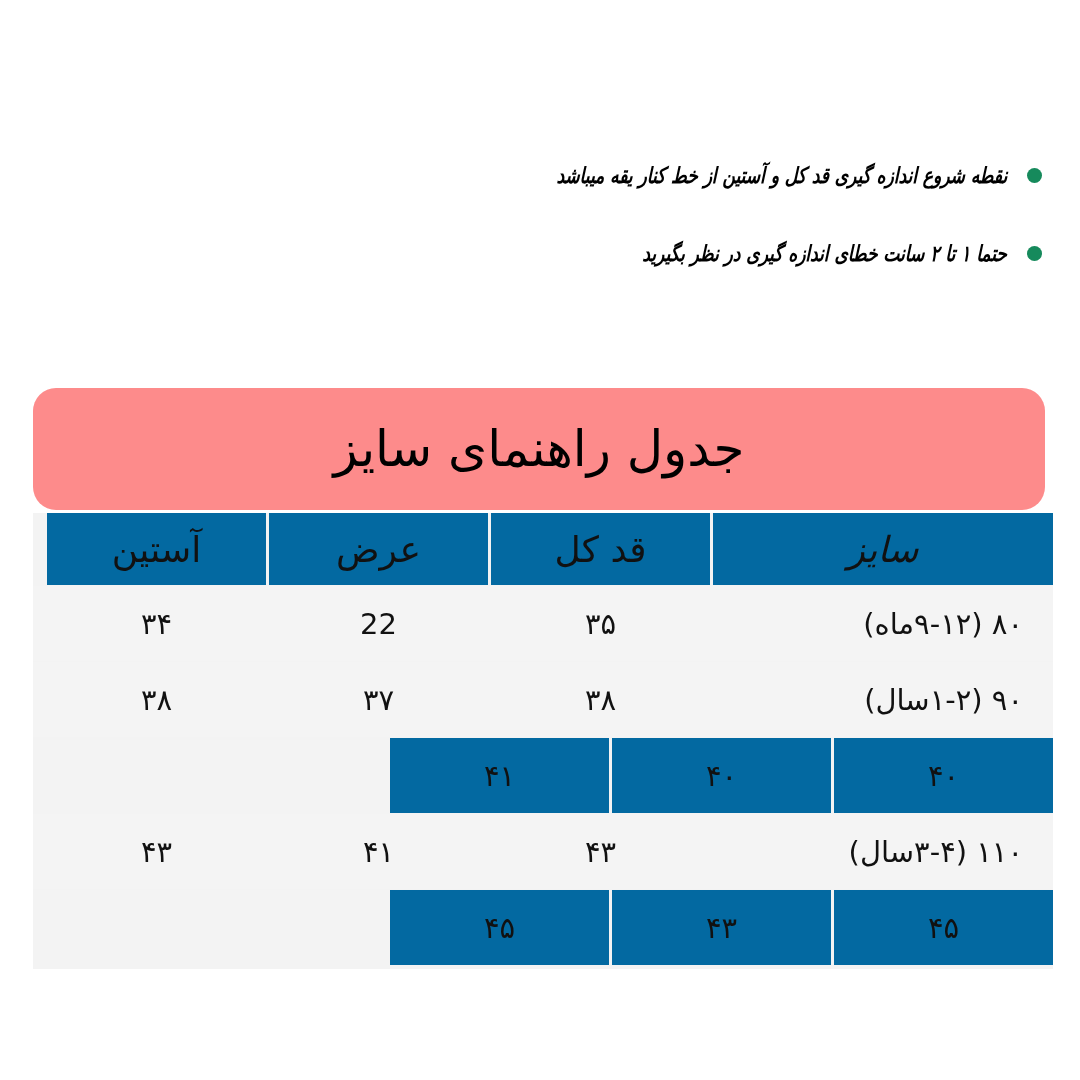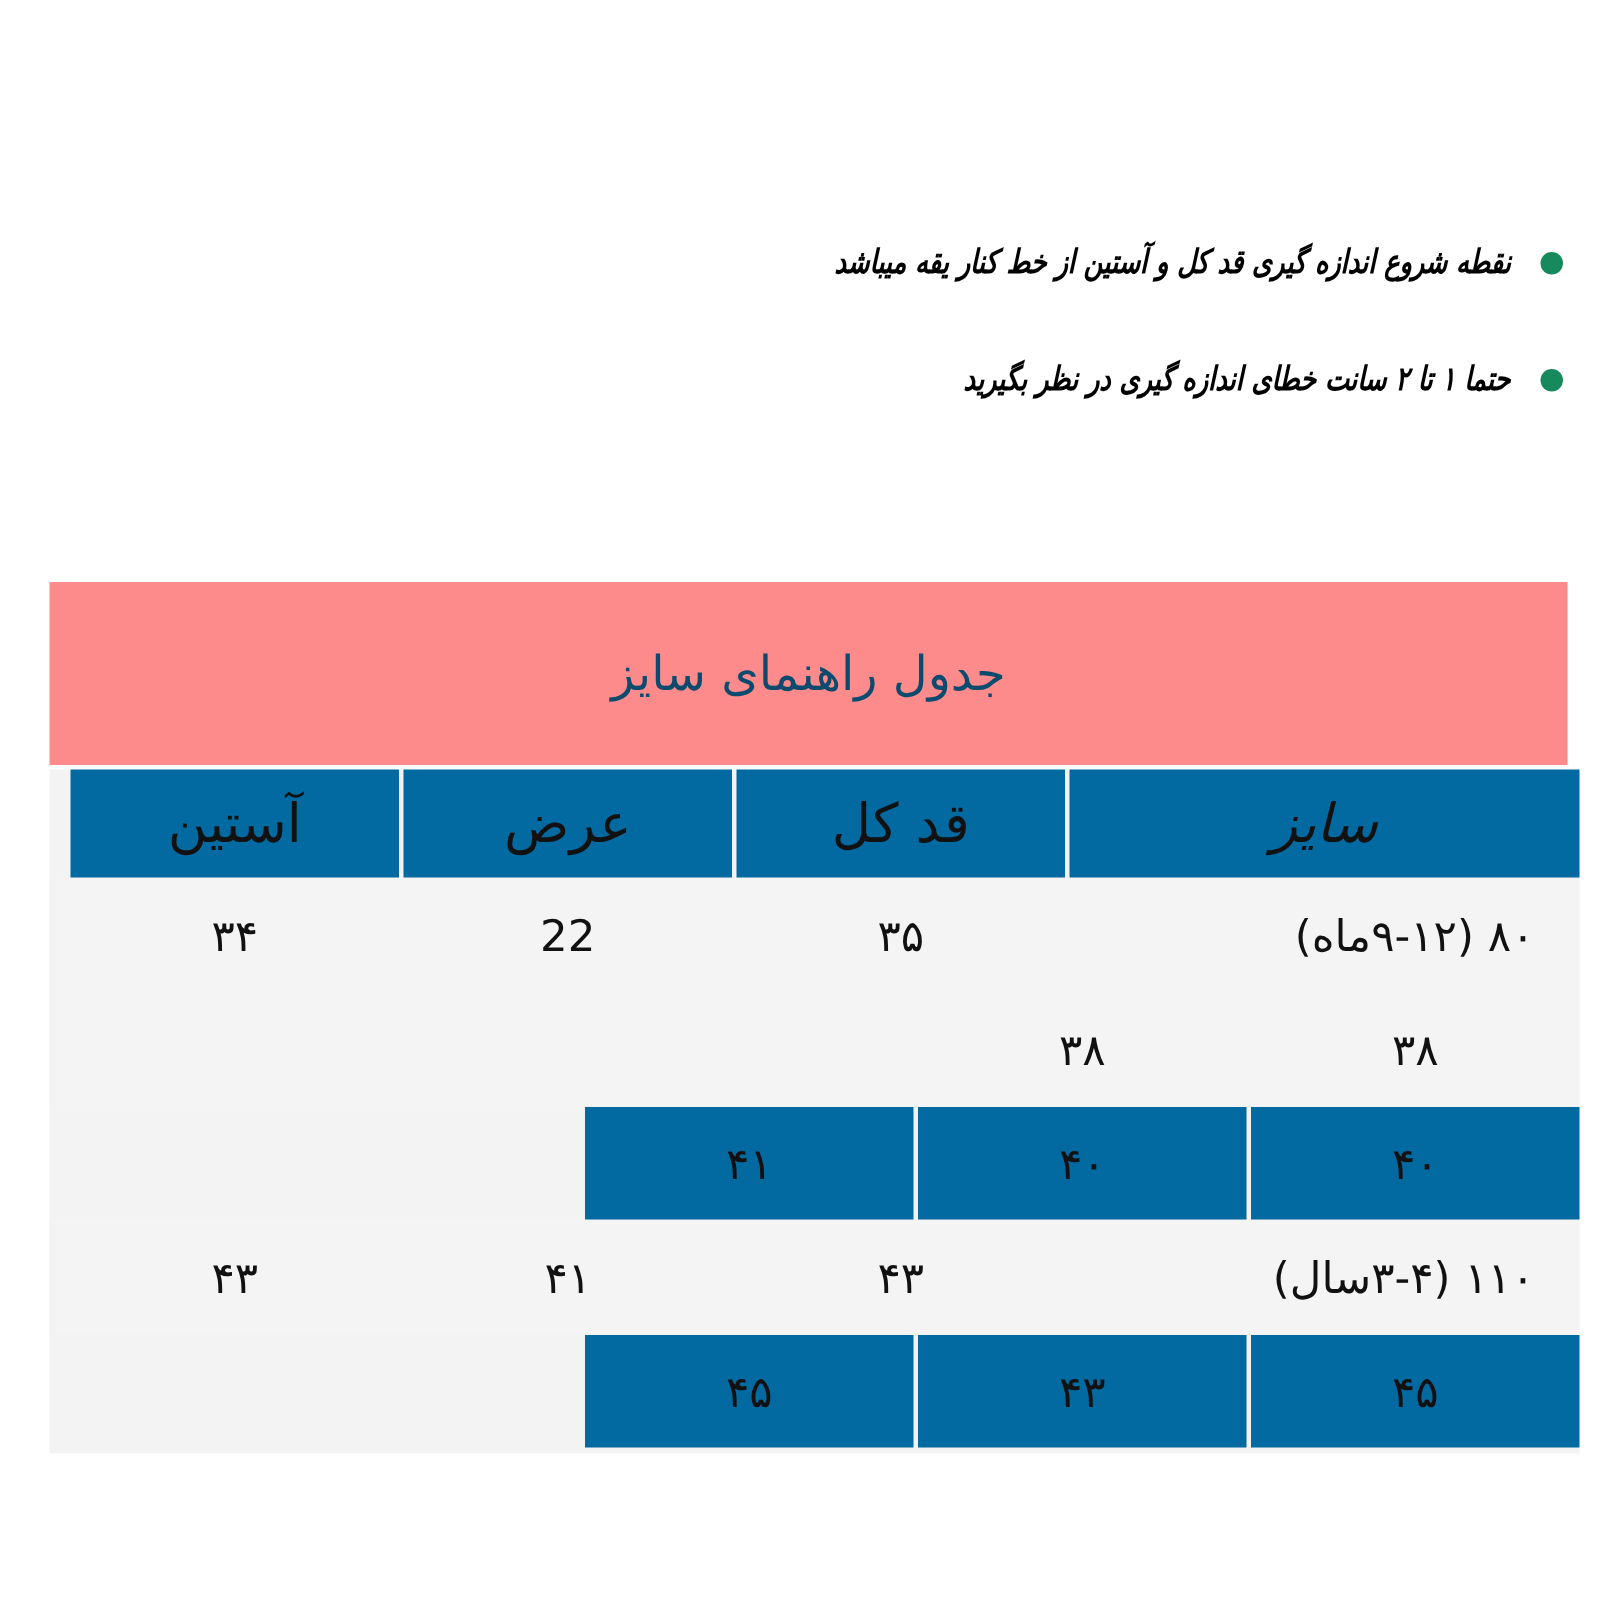--- a/index.html
+++ b/index.html
@@ -18,21 +18,21 @@
     }
     .note-text {
       font-family: "DejaVu Sans Condensed", "DejaVu Sans", sans-serif;
       font-weight: bold; font-size: 22px; letter-spacing: -0.5px; font-style: italic;
       transform: scaleX(0.86); transform-origin: right center; white-space: nowrap; color: #000;
     }
     .table-wrap { position: absolute; left: 33px; top: 388px; width: 1020px; }
     .title-band {
       width: 1012px; height: 122px; background: #fd8b8b;
       display: flex; align-items: center; justify-content: center;
-      font-size: 32px; color: #0c4a6e; direction: rtl;
+      font-size: 50px; color: #000000; direction: rtl; border-radius: 23px;
     }
     .grid { width: 1020px; margin-top: 3px; background: #f3f3f3; padding: 0 0 4px 0; }
     .row { display: flex; direction: rtl; height: 75px; }
     .row + .row { margin-top: 1px; }
     .cell {
       display: flex; align-items: center; justify-content: center;
       font-size: 29px; color: #111; box-sizing: border-box;
     }
     .row.white .cell { background: #0369a1; }
     .row.white .cell + .cell { margin-right: 3px; }
@@ -71,21 +71,25 @@
 
     <div class="row gray">
       <div class="cell c-size">
           <span class="size-text">۸۰ (۹-۱۲ماه)</span>
         </div>
       <div class="cell c-len">۳۵</div>
       <div class="cell c-wid">22</div>
       <div class="cell c-slv">۳۴</div>
     </div>
     <div class="row gray">
+      <div class="cell c-size">
+          <span class="size-text">۹۰ (۱-۲سال)</span>
+        </div>
       <div class="cell c-len">۳۸</div>
+      <div class="cell c-wid">۳۷</div>
       <div class="cell c-slv">۳۸</div>
     </div>
     <div class="row white">
       <div class="cell c-len">۴۰</div>
       <div class="cell c-wid">۴۰</div>
       <div class="cell c-slv">۴۱</div>
     </div>
     <div class="row gray">
       <div class="cell c-size">
           <span class="size-text">۱۱۰ (۳-۴سال)</span>

